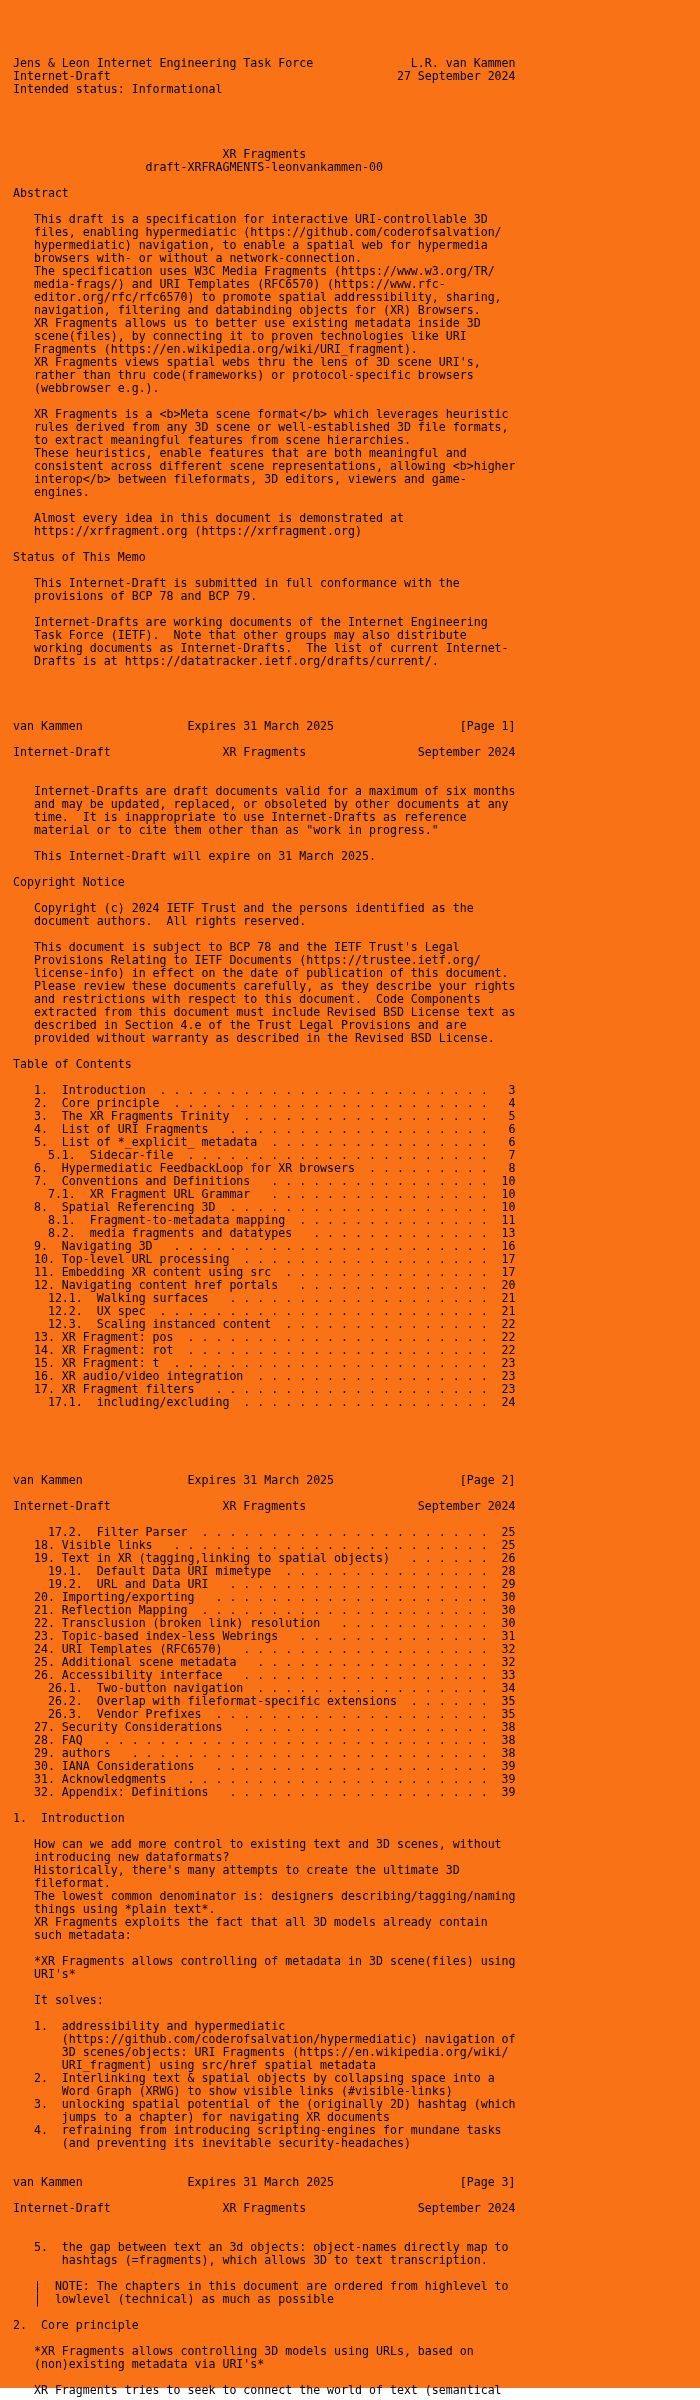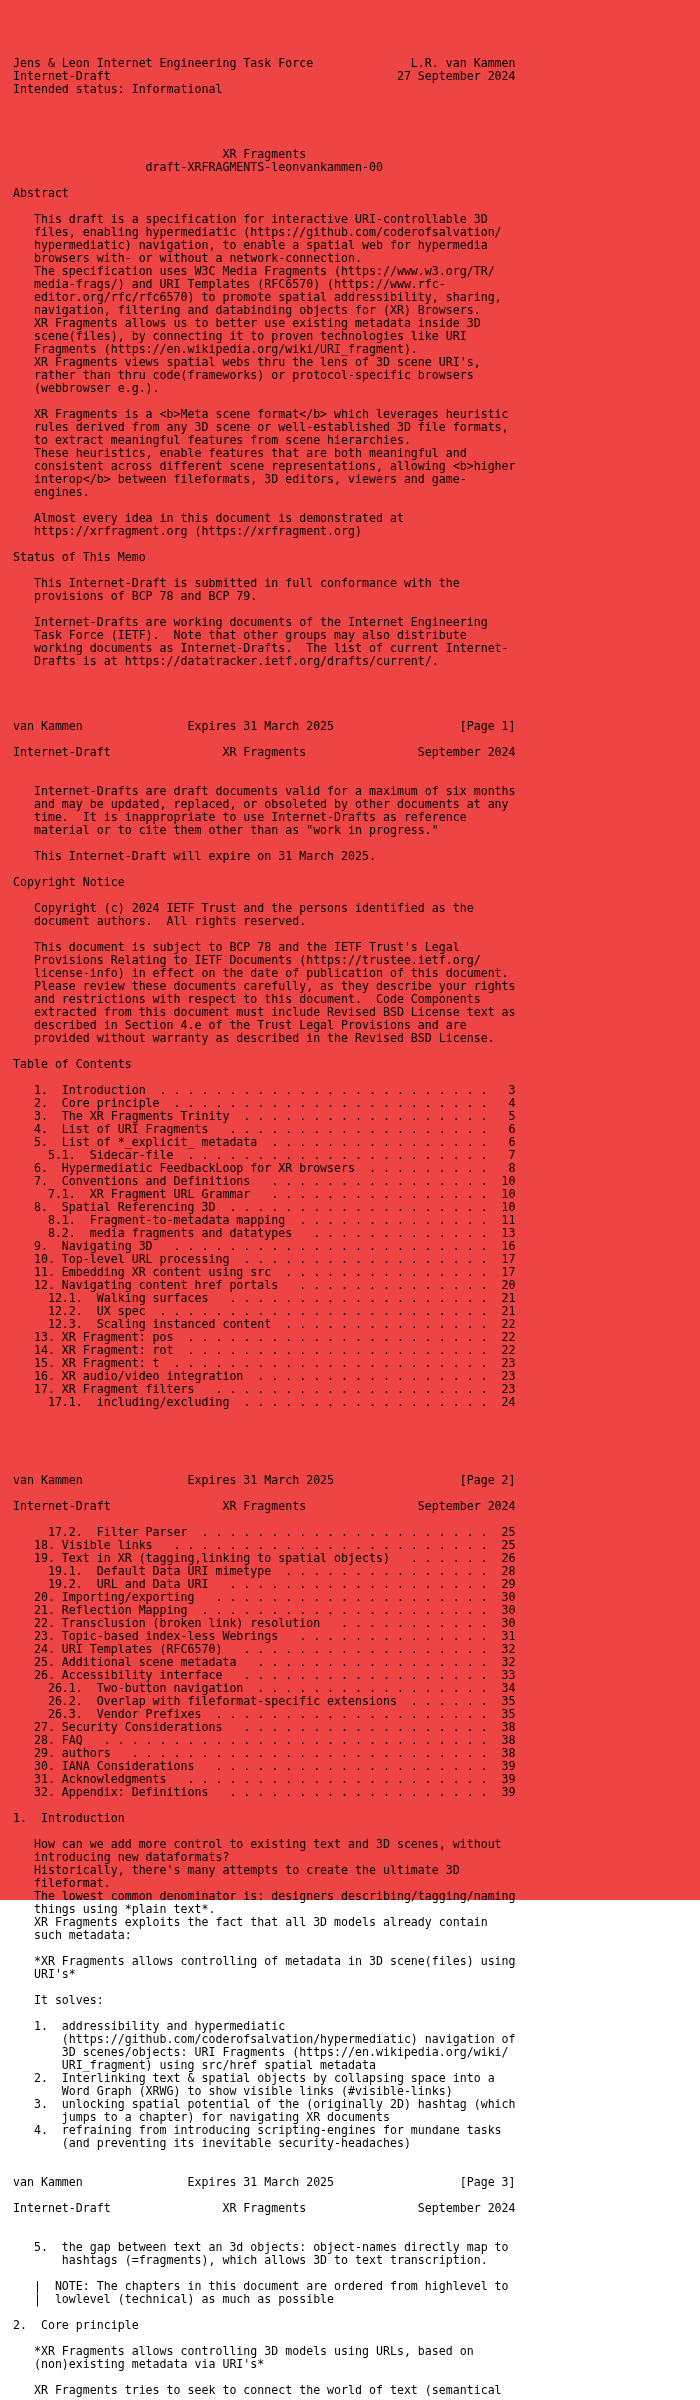--- a/index.html
+++ b/index.html
@@ -4,22 +4,22 @@
 <style>
   html, body { margin: 0; padding: 0; }
   body {
     width: 700px;
     height: 2400px;
     background: #ffffff;
     overflow: hidden;
   }
   .page {
     width: 700px;
-    height: 1900px;
-    background: #ef4444;
+    height: 2388px;
+    background: #f97316;
     box-sizing: border-box;
   }
   pre.doc {
     margin: 0;
     padding: 57px 0 0 13px;
     font-family: "DejaVu Sans Mono", "Liberation Mono", monospace;
     font-size: 11.6px;
     line-height: 13px;
     color: #000000;
     white-space: pre;

